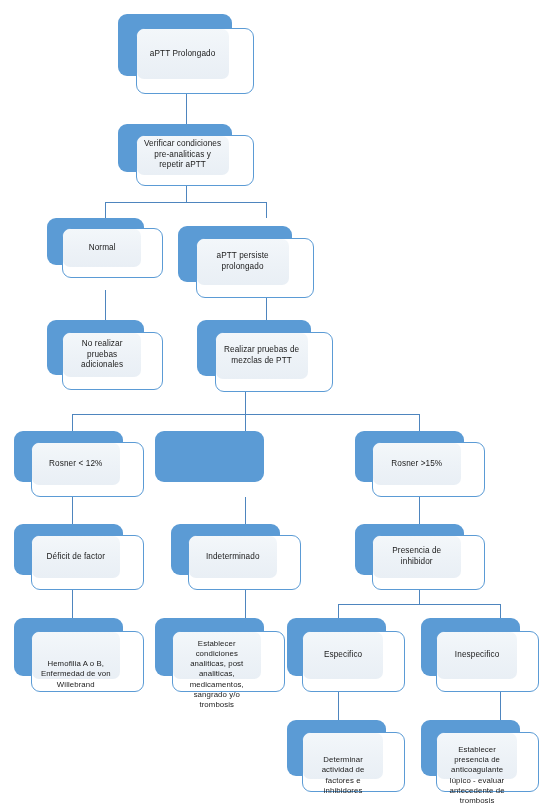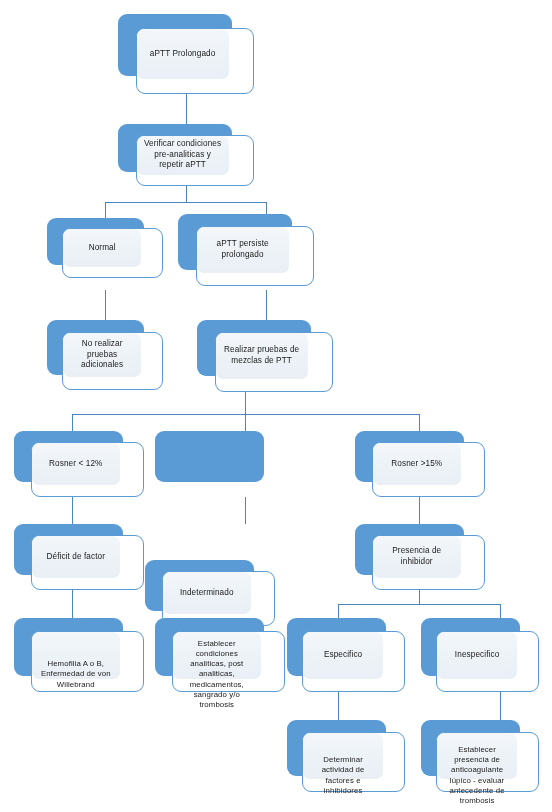--- a/index.html
+++ b/index.html
@@ -137,21 +137,21 @@
 
   <div class="node" style="left:47px; top:218px; width:116px; height:60px;">
     <div class="plate"></div>
     <div class="card">
       <div class="inner">
         <span class="label">Normal</span>
       </div>
     </div>
   </div>
 
-  <div class="node" style="left:178px; top:214px; width:136px; height:72px;">
+  <div class="node" style="left:178px; top:226px; width:136px; height:72px;">
     <div class="plate"></div>
     <div class="card">
       <div class="inner">
         <span class="label">aPTT persiste prolongado</span>
       </div>
     </div>
   </div>
 
   <div class="node" style="left:47px; top:320px; width:116px; height:70px;text-decoration:underline;">
     <div class="plate"></div>
@@ -195,21 +195,21 @@
 
   <div class="node" style="left:14px; top:524px; width:130px; height:66px;">
     <div class="plate"></div>
     <div class="card">
       <div class="inner">
         <span class="label">Déficit de factor</span>
       </div>
     </div>
   </div>
 
-  <div class="node" style="left:145px; top:524px; width:130px; height:66px;margin-top:36px;">
+  <div class="node" style="left:171px; top:524px; width:130px; height:66px;">
     <div class="plate"></div>
     <div class="card">
       <div class="inner">
         <span class="label">Indeterminado</span>
       </div>
     </div>
   </div>
 
   <div class="node" style="left:355px; top:524px; width:130px; height:66px;">
     <div class="plate"></div>

